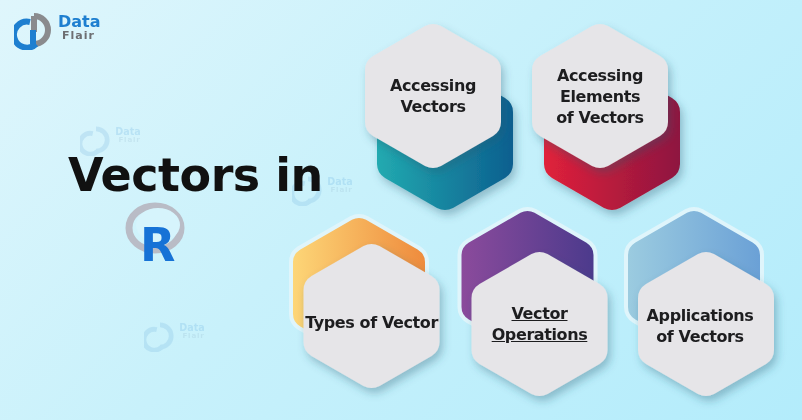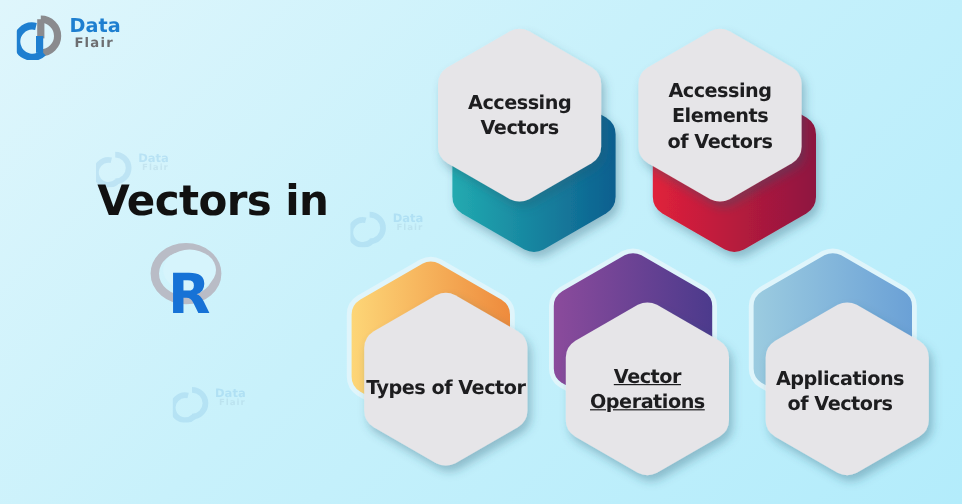--- a/index.html
+++ b/index.html
@@ -7,21 +7,21 @@
     background:linear-gradient(135deg,#dff6fc 0%,#c8f1fb 45%,#b3ecfb 100%);
     font-family:"DejaVu Sans","Liberation Sans",sans-serif;}
   .abs{position:absolute;}
   .logo{left:14px;top:10px;width:110px;height:40px;}
   .logo-text{position:absolute;left:44px;top:4px;font-family:"DejaVu Sans",sans-serif;font-weight:bold;line-height:1;}
   .logo-text .l1{font-size:16px;color:#1e7fd0;display:block;}
   .logo-text .l2{font-size:11px;color:#6d6e71;display:block;margin-left:4px;letter-spacing:1px;}
   .wm{opacity:0.22;}
   .wm .logo-text .l1{font-size:12px;color:#5aa7dc;}
   .wm .logo-text .l2{font-size:9px;color:#8fb3c9;}
-  .title{left:81px;top:148px;font-size:35px;font-weight:bold;color:#111;font-family:"DejaVu Sans",sans-serif;letter-spacing:-0.5px;white-space:nowrap;}
+  .title{left:68px;top:148px;font-size:46px;font-weight:bold;color:#111;font-family:"DejaVu Sans",sans-serif;letter-spacing:-0.5px;white-space:nowrap;}
   .rlogo{left:124px;top:198px;width:66px;height:66px;}
   .hex{position:absolute;}
   .hex svg{position:absolute;left:0;top:0;overflow:visible;}
   .hex-label{position:absolute;left:0;top:0;width:100%;height:100%;display:flex;align-items:center;justify-content:center;text-align:center;
     font-family:"DejaVu Sans",sans-serif;font-weight:bold;font-size:16px;line-height:21px;color:#1d1d1f;letter-spacing:-0.4px;white-space:pre-line;}
 </style>
 </head>
 <body>
 
 <svg width="0" height="0" style="position:absolute">

